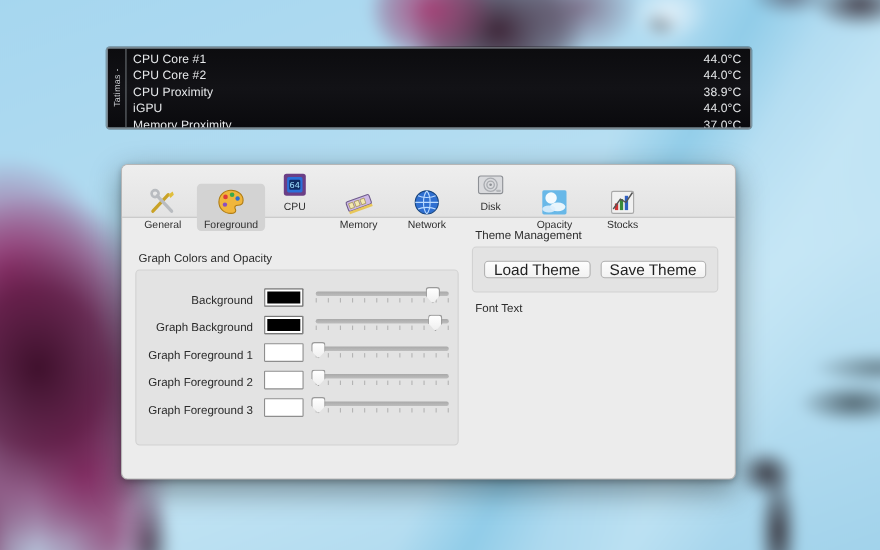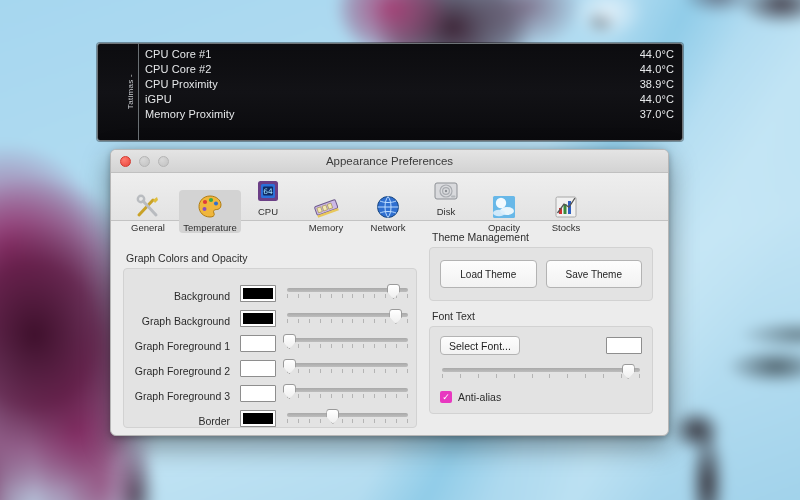--- a/index.html
+++ b/index.html
@@ -48,28 +48,27 @@
       
       linear-gradient(160deg, #a5d6ef 0%, #b2dcf1 35%, #c2e4f4 62%, #9fd1ea 100%);
     filter: blur(5px);
     transform: scale(1.06);
   }
 
   
   .hud {
     position: absolute;
     left: 97px; top: 43px;
-    width: 586px; height: 98px;
+    width: 586px; height: 74px;
     background: linear-gradient(180deg,#0c0c0f 0%, #121216 50%, #0a0a0d 100%);
     border: 1px solid #6f7478;
     border-radius: 3px;
     box-shadow: 0 0 0 1px rgba(0,0,0,.35);
     display: flex;
     overflow: hidden;
-    padding-left: 24px;
   }
   .hud-side {
     width: 17px;
     border-right: 1px solid #6a7074;
     display: flex; align-items: center; justify-content: center;
     flex: 0 0 17px;
   }
   .hud-side span {
     writing-mode: vertical-rl;
     transform: rotate(180deg);
@@ -183,25 +182,25 @@
     border: 1px solid #9a9a9a;
     border-radius: 3px 3px 6px 6px;
     clip-path: polygon(0 0, 100% 0, 100% 52%, 50% 100%, 0 52%);
   }
 
   
   .box-theme { padding: 12px 10px; }
   .btn-row { display: flex; gap: 9px; justify-content: center; }
   .btn {
     flex: 1;
-    height: 28px;
+    height: 16px;
     background: linear-gradient(180deg,#fdfdfd,#f2f2f2);
     border: 1px solid #b3b3b3;
     border-radius: 4px;
-    font-size: 10px; color: #1f1f1f;
+    font-size: 14px; color: #1f1f1f;
     display: flex; align-items: center; justify-content: center;
     cursor: default;
   }
   .box-text { padding: 9px 10px 10px; margin-top: 4px; }
   .font-row { display: flex; align-items: center; justify-content: space-between; }
   .btn-small {
     height: 19px; padding: 0 8px;
     background: linear-gradient(180deg,#fdfdfd,#f2f2f2);
     border: 1px solid #b3b3b3;
     border-radius: 4px;
@@ -254,28 +253,20 @@
         </div>
         <div class="hud-row">
           <span class="lbl">Memory Proximity</span>
           <span class="val">37.0°C</span>
         </div>
       </div>
   </div>
 
   <div class="win">
 
-    <div class="titlebar">
-      <div class="lights">
-        <div class="light red"></div>
-        <div class="light gray"></div>
-        <div class="light gray"></div>
-      </div>
-      <div class="win-title">Appearance Preferences</div>
-    </div>
 
     <div class="toolbar" id="toolbar">
         <div class="tb-item w-wide">
           <span class="ico">
             <svg width="28" height="28" viewBox="0 0 28 28">
               <g stroke-linecap="round">
                 <path d="M5 22 L19 7" stroke="#c9a227" stroke-width="3"></path>
                 <path d="M19 7 L23 4 L24 7 L21 10 Z" fill="#e0be3c"></path>
                 <path d="M22 22 L9 8" stroke="#b9bcc0" stroke-width="3"></path>
                 <circle cx="7" cy="6" r="3.2" fill="none" stroke="#b9bcc0" stroke-width="2.4"></circle>
@@ -287,21 +278,21 @@
         <div class="tb-item selected w-wide">
           <span class="ico">
             <svg width="28" height="28" viewBox="0 0 28 28">
               <path d="M14 3c6.2 0 11 4 11 9 0 3.4-2.6 4.6-4.8 4.6-1.6 0-2.7.8-2.7 2.1 0 1.1.8 1.6.8 2.7 0 1.6-1.6 2.6-4.3 2.6C7.6 24 3 19.4 3 13.6 3 7.6 7.8 3 14 3z" fill="#f0b63c" stroke="#b07c12" stroke-width="1"></path>
               <circle cx="9" cy="9" r="2.1" fill="#e03a3a"></circle>
               <circle cx="15" cy="7" r="2.1" fill="#3ba94b"></circle>
               <circle cx="20" cy="10.5" r="2" fill="#2f6fd0"></circle>
               <circle cx="8.5" cy="16" r="2" fill="#8a4fc0"></circle>
             </svg>
           </span>
-          <span class="cap">Temperature</span>
+          <span class="cap">Foreground</span>
         </div>
         <div class="tb-item">
           <span class="ico">
             <svg width="28" height="28" viewBox="0 0 28 28">
               <rect x="4" y="4" width="20" height="20" rx="2.5" fill="#6b3f86"></rect>
               <rect x="7" y="7" width="14" height="14" rx="1.5" fill="#2b6fd8"></rect>
               <rect x="9" y="9.5" width="10" height="9" rx="1" fill="#0f2b63"></rect>
               <text x="14" y="16.6" font-size="7.5" fill="#9fe0ff" text-anchor="middle" font-family="DejaVu Sans">64</text>
             </svg>
           </span>
@@ -477,81 +468,31 @@
                   <i></i>
                   <i></i>
                   <i></i>
                   <i></i>
                   <i></i>
                   <i></i>
                 </div>
                 <div class="thumb" style="left:2%"></div>
               </div>
             </div>
-            <div class="crow">
-              <div class="clabel">Border</div>
-              <div class="swatch dark"></div>
-              <div class="slider">
-                <div class="track"></div>
-                <div class="ticks">
-                  <i></i>
-                  <i></i>
-                  <i></i>
-                  <i></i>
-                  <i></i>
-                  <i></i>
-                  <i></i>
-                  <i></i>
-                  <i></i>
-                  <i></i>
-                  <i></i>
-                  <i></i>
-                </div>
-                <div class="thumb" style="left:38%"></div>
-              </div>
-            </div>
           </div>
       </div>
 
       <div class="col-right">
 
         <div class="grp-title">Theme Management</div>
         <div class="box box-theme">
           <div class="btn-row">
             <div class="btn">Load Theme</div>
             <div class="btn">Save Theme</div>
           </div>
         </div>
 
         <div class="grp-title" style="margin-top:9px">Font Text</div>
-        <div class="box box-text">
-          <div class="font-row">
-            <div class="btn-small">Select Font...</div>
-            <div class="swatch-sm" id="text-color-well" style="background: rgb(255, 255, 255);"></div>
-          </div>
-          <div class="text-slider">
-            <div class="track"></div>
-            <div class="ticks">
-              <i></i>
-                <i></i>
-                <i></i>
-                <i></i>
-                <i></i>
-                <i></i>
-                <i></i>
-                <i></i>
-                <i></i>
-                <i></i>
-                <i></i>
-                <i></i>
-            </div>
-            <div class="thumb" id="text-size-thumb" style="left: 94%;"></div>
-          </div>
-          <div class="chk-row">
-            <div class="chk" id="aa-check" style="background: rgb(232, 56, 192);">✓</div>
-            <div class="chk-label">Anti-alias</div>
-          </div>
-        </div>
 
       </div>
     </div>
   </div>
 </div>
 
 </body></html>

